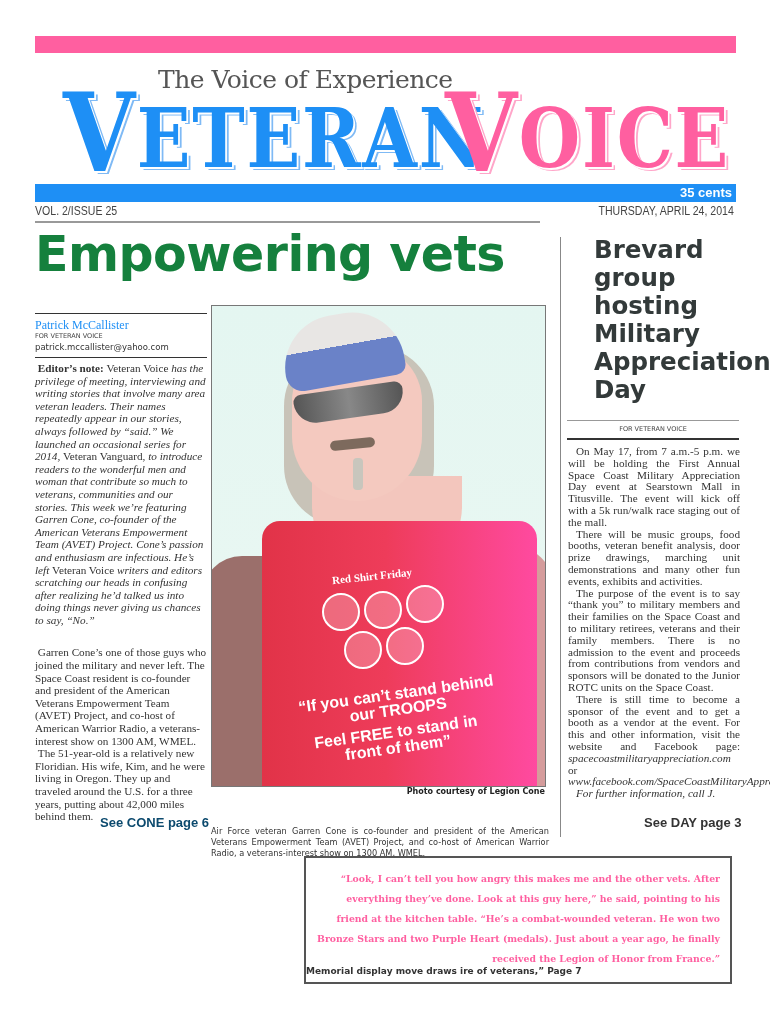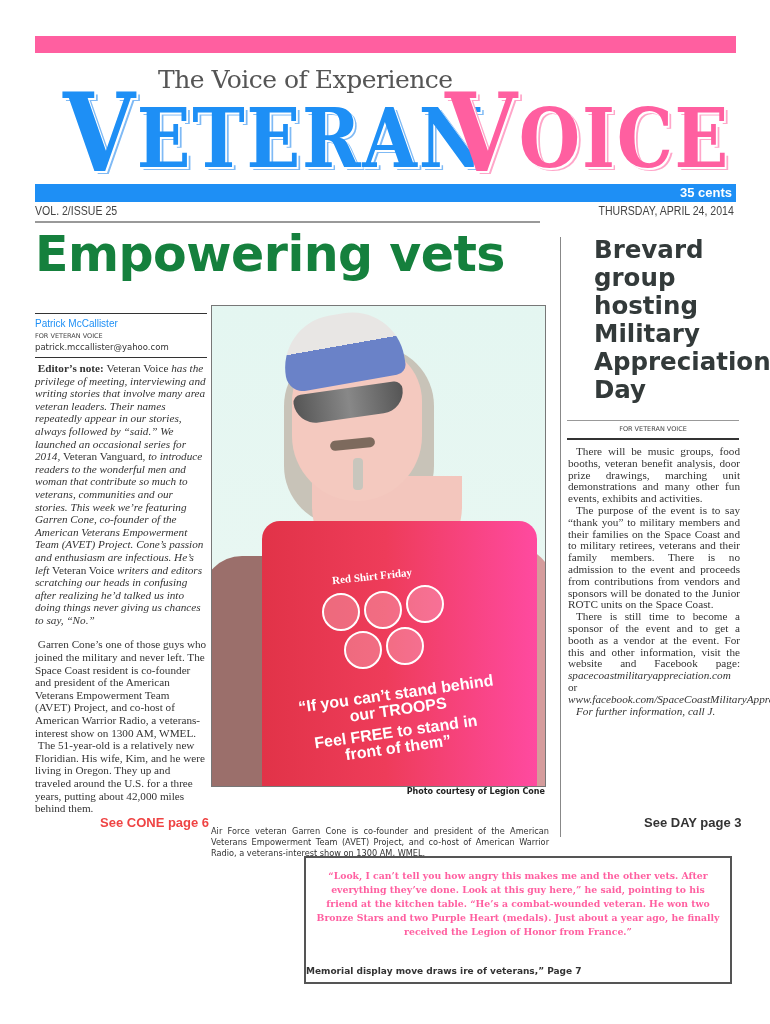--- a/index.html
+++ b/index.html
@@ -22,32 +22,32 @@
   .issue-line { position: absolute; top: 204px; font-family: "Liberation Sans", sans-serif; font-size: 12px; color: #444; transform: scaleX(0.88); transform-origin: left top; }
   .issue-left { left: 35px; }
   .issue-right { right: 36px; transform-origin: right top; }
 
   .rule-top { position: absolute; left: 35px; top: 221px; width: 505px; height: 2px; background: #999; }
 
   .headline { position: absolute; left: 35px; top: 226px; font-family: "DejaVu Sans", sans-serif; font-weight: bold; font-size: 49px; color: #15803d; letter-spacing: -0.5px; }
 
   
   .byline-rule1 { position: absolute; left: 35px; top: 313px; width: 172px; height: 1px; background: #333; }
-  .byline-name { position: absolute; left: 35px; top: 318px; font-family: Liberation Sans, sans-serif; font-size: 10px; color: #1e8ff5; }
+  .byline-name { position: absolute; left: 35px; top: 318px; font-family: Liberation Serif, serif; font-size: 12px; color: #1e8ff5; }
   .byline-for { position: absolute; left: 35px; top: 332px; font-family: "DejaVu Sans", sans-serif; font-size: 6.5px; color: #444; }
   .byline-email { position: absolute; left: 35px; top: 342px; font-family: "DejaVu Sans", sans-serif; font-size: 8.5px; color: #333; }
   .byline-rule2 { position: absolute; left: 35px; top: 357px; width: 172px; height: 1px; background: #333; }
 
   .body-col { position: absolute; font-size: 11.2px; line-height: 12.6px; color: #333; }
   .col-left { left: 35px; top: 362px; width: 172px; }
-  .col-left p { margin-bottom: 12px; }
+  .col-left p { margin-bottom: 20px; }
   .col-left p.tight { margin-bottom: 0; }
   .ed-note b { font-weight: bold; }
   .italic { font-style: italic; }
-  .see-cone { position: absolute; left: 100px; top: 815px; font-family: "Liberation Sans", sans-serif; font-weight: bold; font-size: 13px; color: #ef4444; }
+  .see-cone { position: absolute; left: 100px; top: 815px; font-family: "Liberation Sans", sans-serif; font-weight: bold; font-size: 13px; color: #0c4a6e; }
 
   
   .photo { position: absolute; left: 211px; top: 305px; width: 335px; height: 482px; border: 1px solid #777; overflow: hidden;
            background: linear-gradient(180deg, #e4f6f1 0%, #e8f7f2 55%, #d9ddd4 100%); }
   .ph-arm-l { position: absolute; left: -10px; top: 250px; width: 80px; height: 240px; background: #9b6f6b; border-radius: 40px 0 0 0; }
   .ph-arm-r { position: absolute; right: -8px; top: 240px; width: 70px; height: 250px; background: #d59c9c; border-radius: 0 40px 0 0; }
   .ph-shirt { position: absolute; left: 50px; top: 215px; width: 275px; height: 280px; background: linear-gradient(90deg, #e13348 0%, #ee3c5a 45%, #ff4aa0 100%); border-radius: 18px 18px 0 0; }
   .ph-neck { position: absolute; left: 100px; top: 170px; width: 150px; height: 100px; background: #f3c6bd; border-radius: 0 0 70px 70px; }
   .ph-hair { position: absolute; left: 72px; top: 40px; width: 150px; height: 180px; background: #c8c3b8; border-radius: 60px; }
   .ph-face { position: absolute; left: 80px; top: 40px; width: 130px; height: 155px; background: #f4c9bf; border-radius: 55px 55px 65px 65px; }
@@ -71,21 +71,21 @@
   .r-headline { position: absolute; left: 570px; top: 236px; width: 175px; font-family: "DejaVu Sans", sans-serif; font-weight: bold; font-size: 24.5px; line-height: 28px; color: #333a3a; margin-left: 24px; }
   .r-rule1 { position: absolute; left: 567px; top: 420px; width: 172px; height: 1px; background: #999; }
   .r-for { position: absolute; left: 567px; top: 425px; width: 172px; text-align: center; font-family: "DejaVu Sans", sans-serif; font-size: 6.5px; color: #444; }
   .r-rule2 { position: absolute; left: 567px; top: 438px; width: 172px; height: 2px; background: #333; }
   .col-right { left: 568px; top: 446px; width: 172px; text-align: justify; font-size: 11.2px; line-height: 11.8px; }
   .col-right p { text-indent: 8px; }
   .see-day { position: absolute; left: 644px; top: 815px; font-family: "Liberation Sans", sans-serif; font-weight: bold; font-size: 13px; color: #333; text-align: right; }
 
   
   .quote-box { position: absolute; left: 304px; top: 856px; width: 428px; height: 128px; border: 2px solid #555; background: #fff; }
-  .quote-text { position: absolute; left: 10px; top: 11px; width: 404px; text-align: center; font-family: "DejaVu Serif", serif; font-weight: bold; font-size: 9.3px; line-height: 14px; color: #ff5fa0; }
+  .quote-text { position: absolute; left: 10px; top: 11px; width: 404px; text-align: right; font-family: "DejaVu Serif", serif; font-weight: bold; font-size: 9.3px; line-height: 20px; color: #ff5fa0; }
   .quote-ref { position: absolute; left: 0; top: 108px; width: 424px; text-align: left; font-family: "DejaVu Sans", sans-serif; font-size: 9px; color: #333; font-weight: bold; }
 </style>
 </head>
 <body>
 
 <div class="pink-bar"></div>
 
 <div class="masthead">
   <div class="tagline">The Voice of Experience</div>
   <div class="mast-word mast-blue"><span class="mast-big">V</span><span>ETERAN</span></div>
@@ -139,20 +139,21 @@
 <div class="photo-credit">Photo courtesy of Legion Cone</div>
 <div class="caption">Air Force veteran Garren Cone  is co-founder and president of the American Veterans Empowerment Team (AVET) Project, and co-host of American Warrior Radio, a veterans-interest show on 1300 AM, WMEL.</div>
 
 <div class="right-rule"></div>
 <h2 class="r-headline">Brevard group hosting Military Appreciation Day</h2>
 <div class="r-rule1"></div>
 <div class="r-for">FOR VETERAN VOICE</div>
 <div class="r-rule2"></div>
 
 <div class="body-col col-right">
+  <p>On May 17, from 7 a.m.-5 p.m. we will be holding the First Annual Space Coast Military Appreciation Day event at Searstown Mall in Titusville. The event will kick off with a 5k run/walk race staging out of the mall.</p>
   <p>There will be music groups, food booths, veteran benefit analysis, door prize drawings, marching unit demonstrations and many other fun events, exhibits and activities.</p>
   <p>The purpose of the event is to say “thank you” to military members and their families on the Space Coast and to military retirees, veterans and their family members. There is no admission to the event and proceeds from contributions from vendors and sponsors will be donated to the Junior ROTC units on the Space Coast.</p>
   <p><span>There is still time to become a sponsor of the event and to get a booth as a vendor at the event. For this and other information, visit the website and Facebook page: </span><span class="italic">spacecoastmilitaryappreciation.com</span><span> or </span><span class="italic">www.facebook.com/SpaceCoastMilitaryAppreciationDay.</span></p>
   <p class="italic">For further information, call J.</p>
 </div>
 <div class="see-day">See DAY page 3</div>
 
 <div class="quote-box">
   <div class="quote-text">“Look, I can’t tell you how angry this makes me and the other vets. After everything they’ve done. Look at this guy here,” he said, pointing to his friend at the kitchen table. “He’s a combat-wounded veteran. He won two Bronze Stars and two Purple Heart (medals). Just about a year ago, he finally received the Legion of Honor from France.”</div>
   <div class="quote-ref">Memorial display move draws ire of veterans,” Page 7</div>

